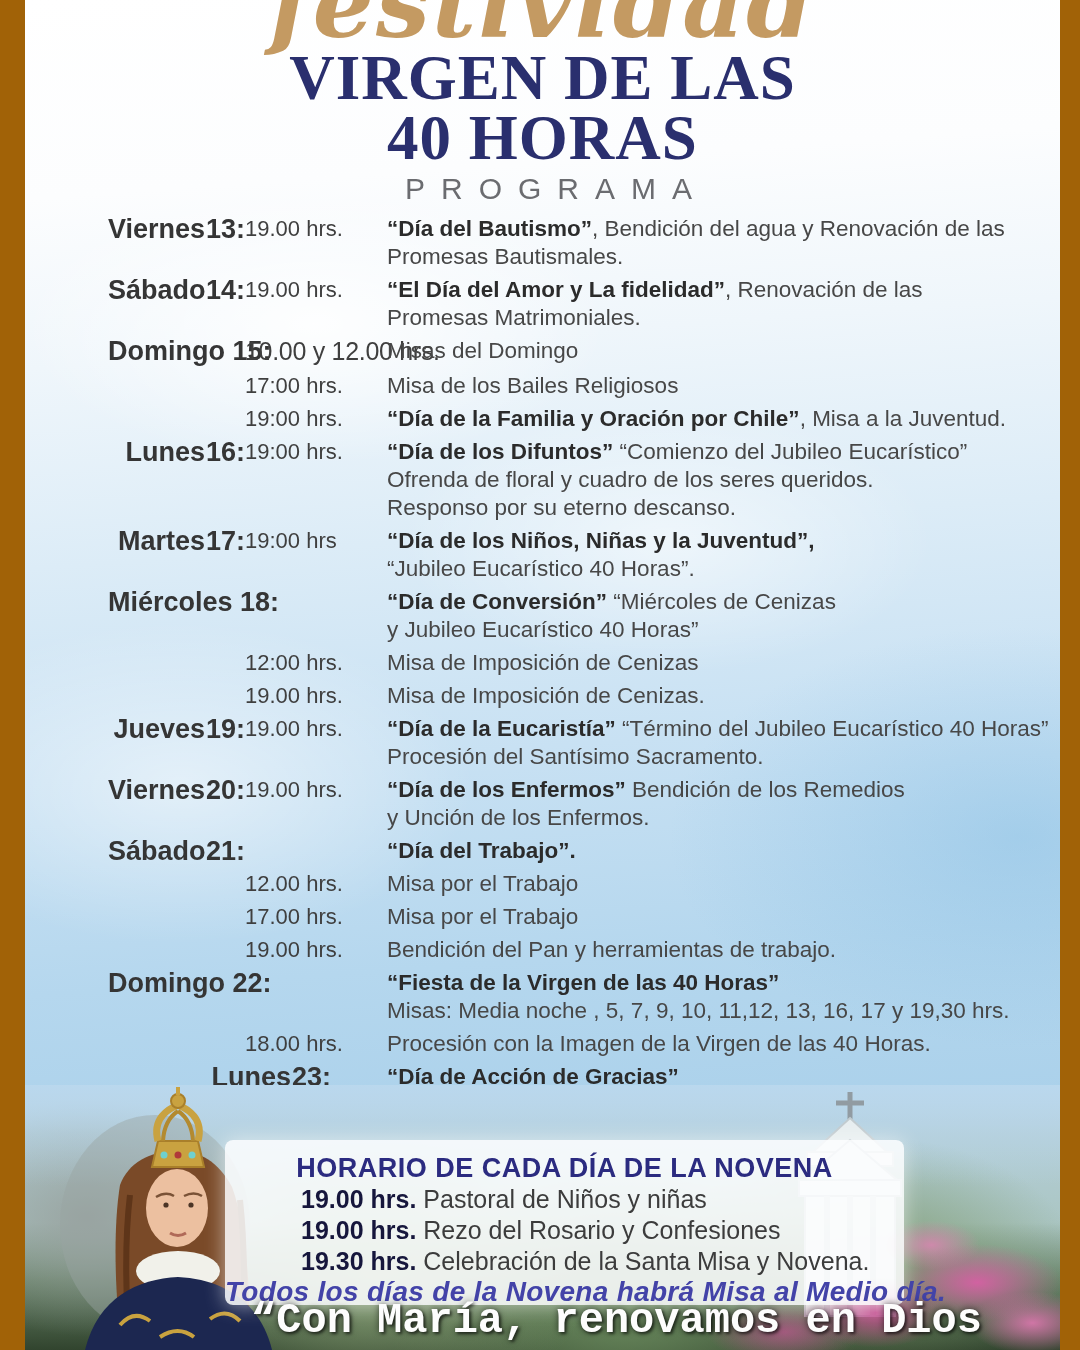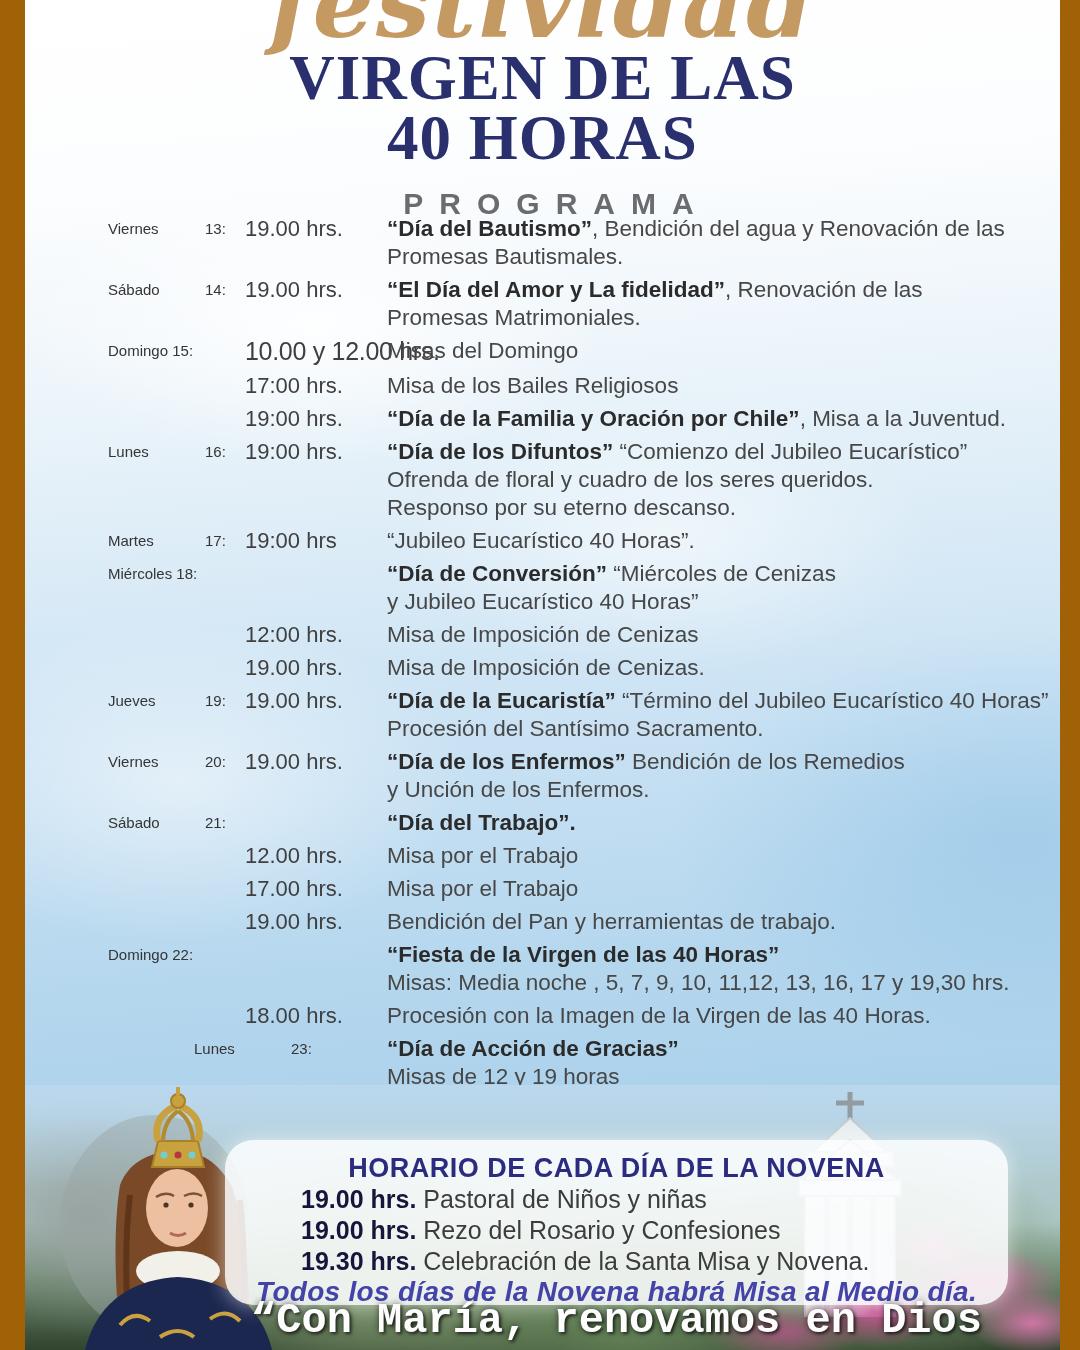--- a/index.html
+++ b/index.html
@@ -21,29 +21,29 @@
     position:absolute; left:0; top:-46px; width:100%;
     font-family:"DejaVu Serif", serif; font-style:italic; font-weight:700;
     font-size:96px; line-height:100px; color:var(--gold,#c49a62); letter-spacing:2px;
   }
   .main-title{
     position:absolute; left:0; top:48px; width:100%;
     font-family:"Liberation Serif", serif; font-weight:700;
     font-size:63px; line-height:60px; color:var(--title-navy,#2a2f6e); letter-spacing:1px;
   }
   .subtitle{
-    position:absolute; left:14px; top:187px; width:100%;
-    font-size:30px; font-weight:700; color:var(--subtitle-gray,#6b6c70); letter-spacing:16px;
+    position:absolute; left:14px; top:172px; width:100%;
+    font-size:30px; font-weight:400; color:var(--subtitle-gray,#6b6c70); letter-spacing:16px;
   }
 
   
   .schedule{position:absolute; left:0; top:215px; width:100%;}
   .entry{display:grid; grid-template-columns:97px 40px 142px auto; padding-left:83px; margin-bottom:5px;}
   .entry > div{white-space:nowrap;}
-  .c-day, .c-num{font-weight:400; color:#353535; font-size:15px; line-height:28px;}
+  .c-day, .c-num{font-weight:700; color:#353535; font-size:27px; line-height:28px;text-align:right;}
   .c-time{color:#3f3f3f; font-size:22px; line-height:28px;}
   .c-time.small span{font-size:25px; letter-spacing:-.3px;}
   .c-desc{min-width:0;}
   .line{white-space:nowrap; font-size:22.5px; line-height:28px; color:#474747;}
   .line .b{font-weight:700; color:#2b2b2b;}
   .entry.indent .c-day > span, .entry.indent .c-num > span{display:inline-block; transform:translateX(86px);}
 
   
   .photo{
     position:absolute; left:0; top:1085px; width:1035px; height:265px;
@@ -63,22 +63,22 @@
       radial-gradient(ellipse 100px 50px at 60% 75%, rgba(196,70,140,.9), rgba(196,70,140,0) 70%),
       radial-gradient(ellipse 90px 45px at 94% 82%, rgba(222,120,176,.9), rgba(222,120,176,0) 70%),
       radial-gradient(ellipse 110px 45px at 40% 88%, rgba(188,84,142,.75), rgba(188,84,142,0) 70%),
       radial-gradient(ellipse 70px 35px at 72% 30%, rgba(224,132,182,.8), rgba(224,132,182,0) 70%);
   }
   .tower{position:absolute; left:740px; top:5px; width:170px; height:235px; opacity:.88;}
   .statue{position:absolute; left:35px; top:-10px; width:235px; height:275px;}
 
   
   .novena{
-    position:absolute; left:200px; top:1140px; width:783px; height:165px;
-    background:rgba(253,254,255,.87); border-radius:28px;
+    position:absolute; left:200px; top:1140px; width:679px; height:165px;
+    background:rgba(253,254,255,.87); border-radius:8px;
     box-shadow:0 0 20px rgba(255,255,255,.55);
   }
   .novena-heading{
     margin-top:12px; text-align:center; font-size:27px; line-height:32px;
     font-weight:700; color:var(--novena-navy,#2b2b80); letter-spacing:.5px;
   }
   .novena-items{padding-left:76px;}
   .novena-item{font-size:25px; line-height:31px; color:#3c3c3c; white-space:nowrap;}
   .novena-item .t{font-weight:700; color:#16163c;}
   .novena-footer{
@@ -160,20 +160,21 @@
             <div class="line"><span class="b">“Día de los Difuntos”</span><span> “Comienzo del Jubileo Eucarístico”</span></div>
             <div class="line"><span>Ofrenda de floral y cuadro de los seres queridos.</span></div>
             <div class="line"><span>Responso por su eterno descanso.</span></div>
           </div>
         </div>
         <div class="entry">
           <div class="c-day"><span>Martes</span></div>
           <div class="c-num"><span>17:</span></div>
           <div class="c-time"><span>19:00 hrs</span></div>
           <div class="c-desc">
+            <div class="line"><span class="b">“Día de los Niños, Niñas y la Juventud”,</span></div>
             <div class="line"><span>“Jubileo Eucarístico 40 Horas”.</span></div>
           </div>
         </div>
         <div class="entry">
           <div class="c-day"><span>Miércoles 18:</span></div>
           <div class="c-num"><span></span></div>
           <div class="c-time"><span></span></div>
           <div class="c-desc">
             <div class="line"><span class="b">“Día de Conversión”</span><span> “Miércoles de Cenizas</span></div>
             <div class="line"><span>y Jubileo Eucarístico 40 Horas”</span></div>

